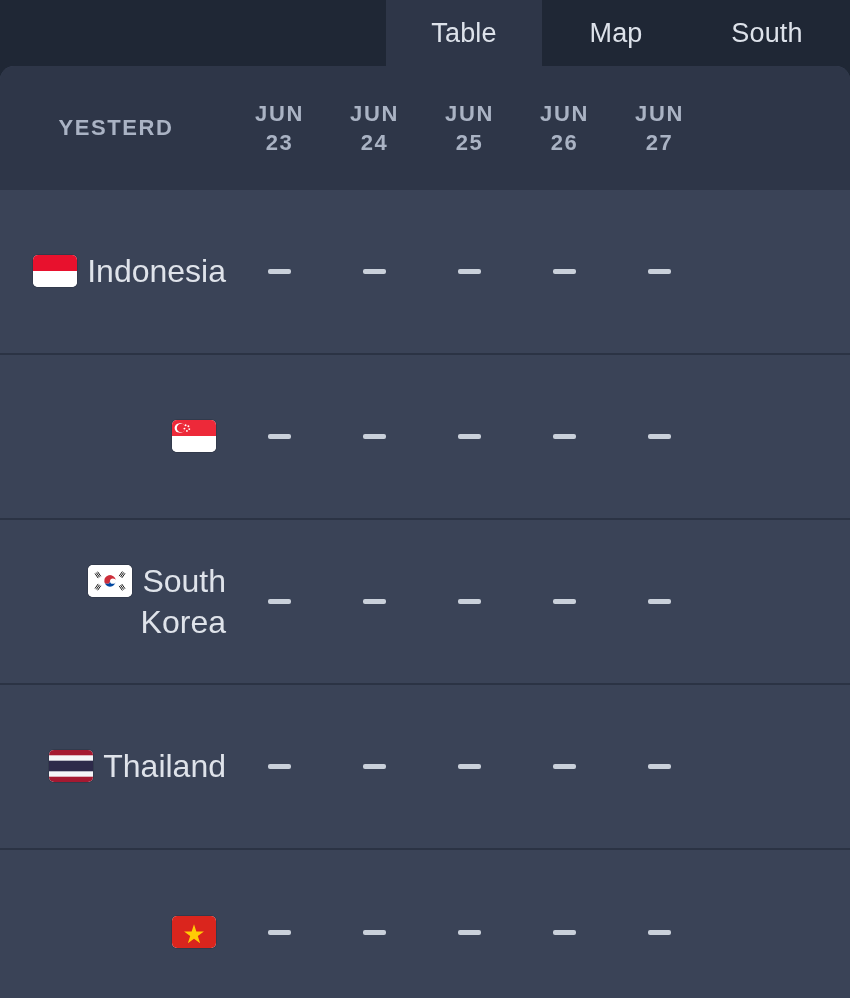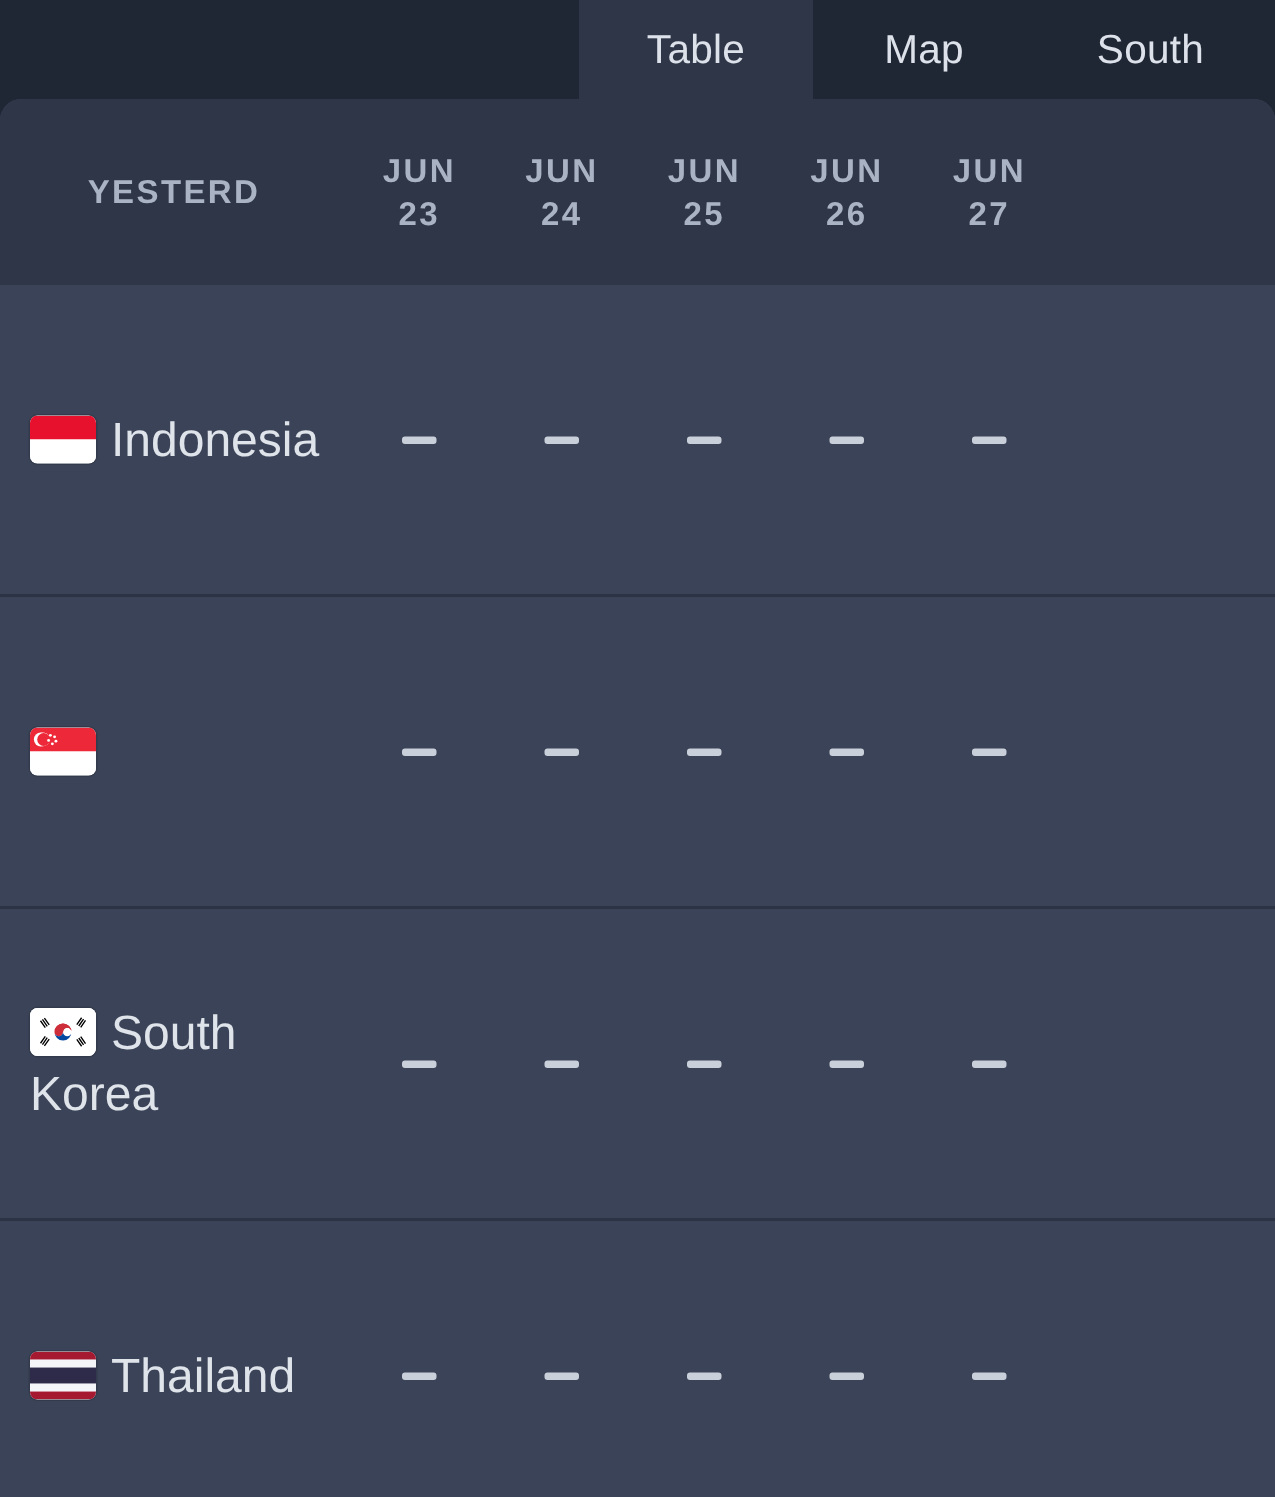--- a/index.html
+++ b/index.html
@@ -95,23 +95,24 @@
     text-align: center;
     white-space: nowrap;
     overflow: hidden;
     padding-left: 14px;
   }
 
   
   .row {
     display: flex;
     align-items: center;
-    height: 208px;
+    height: 165px;
     border-bottom: 2px solid #2b3344;
     position: relative;
+    text-align: right;
   }
   .row:last-child { border-bottom: none; }
 
   .cell-country {
     width: 232px;
     flex: 0 0 232px;
     padding-left: 20px;
     padding-right: 6px;
     color: #dfe3ea;
     font-size: 32px;

